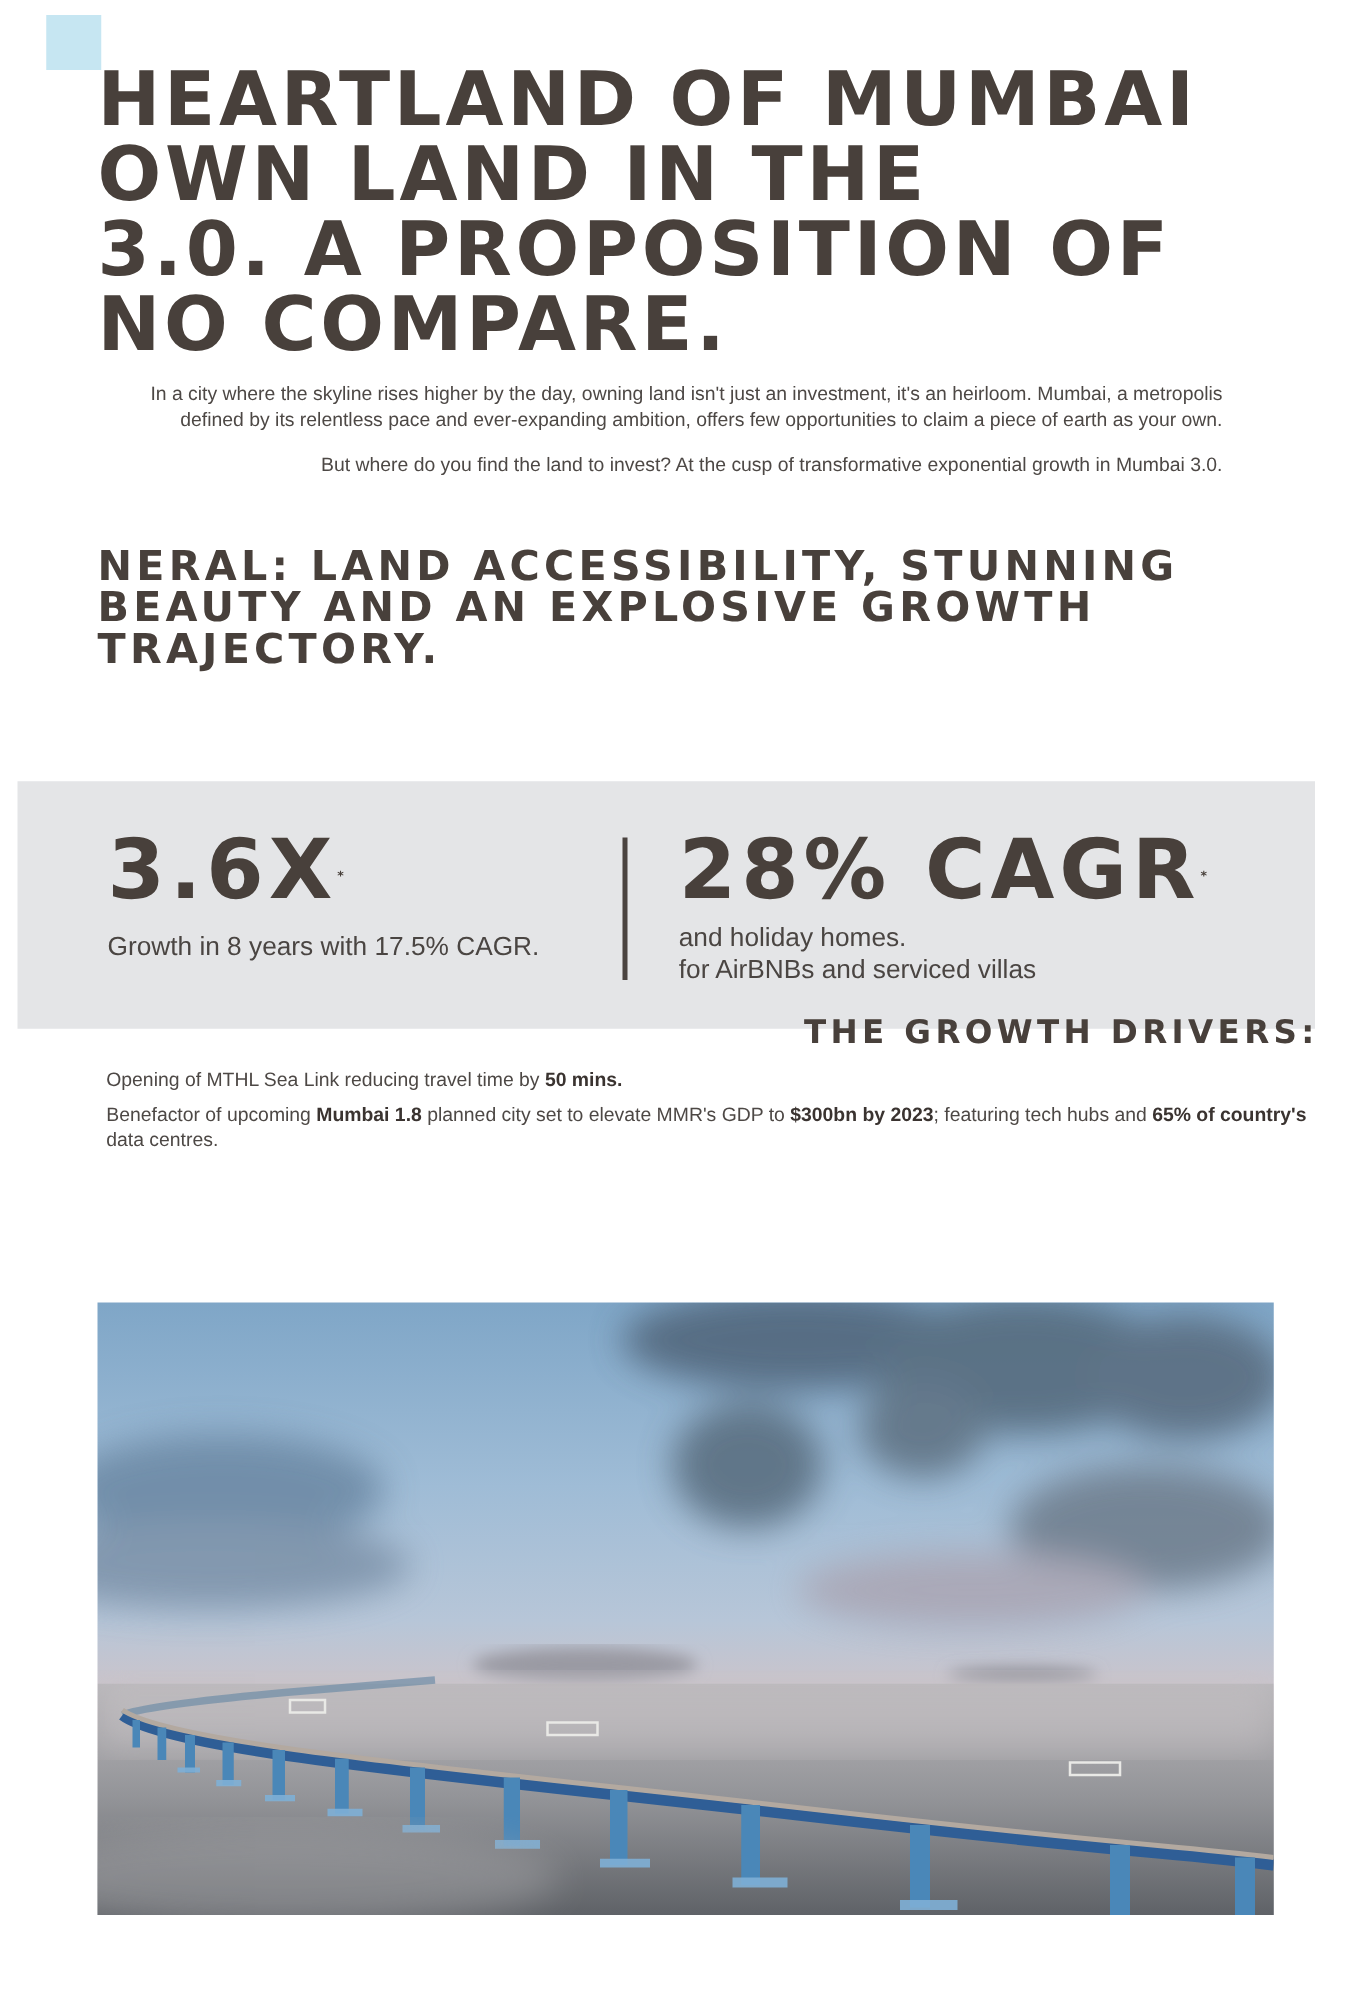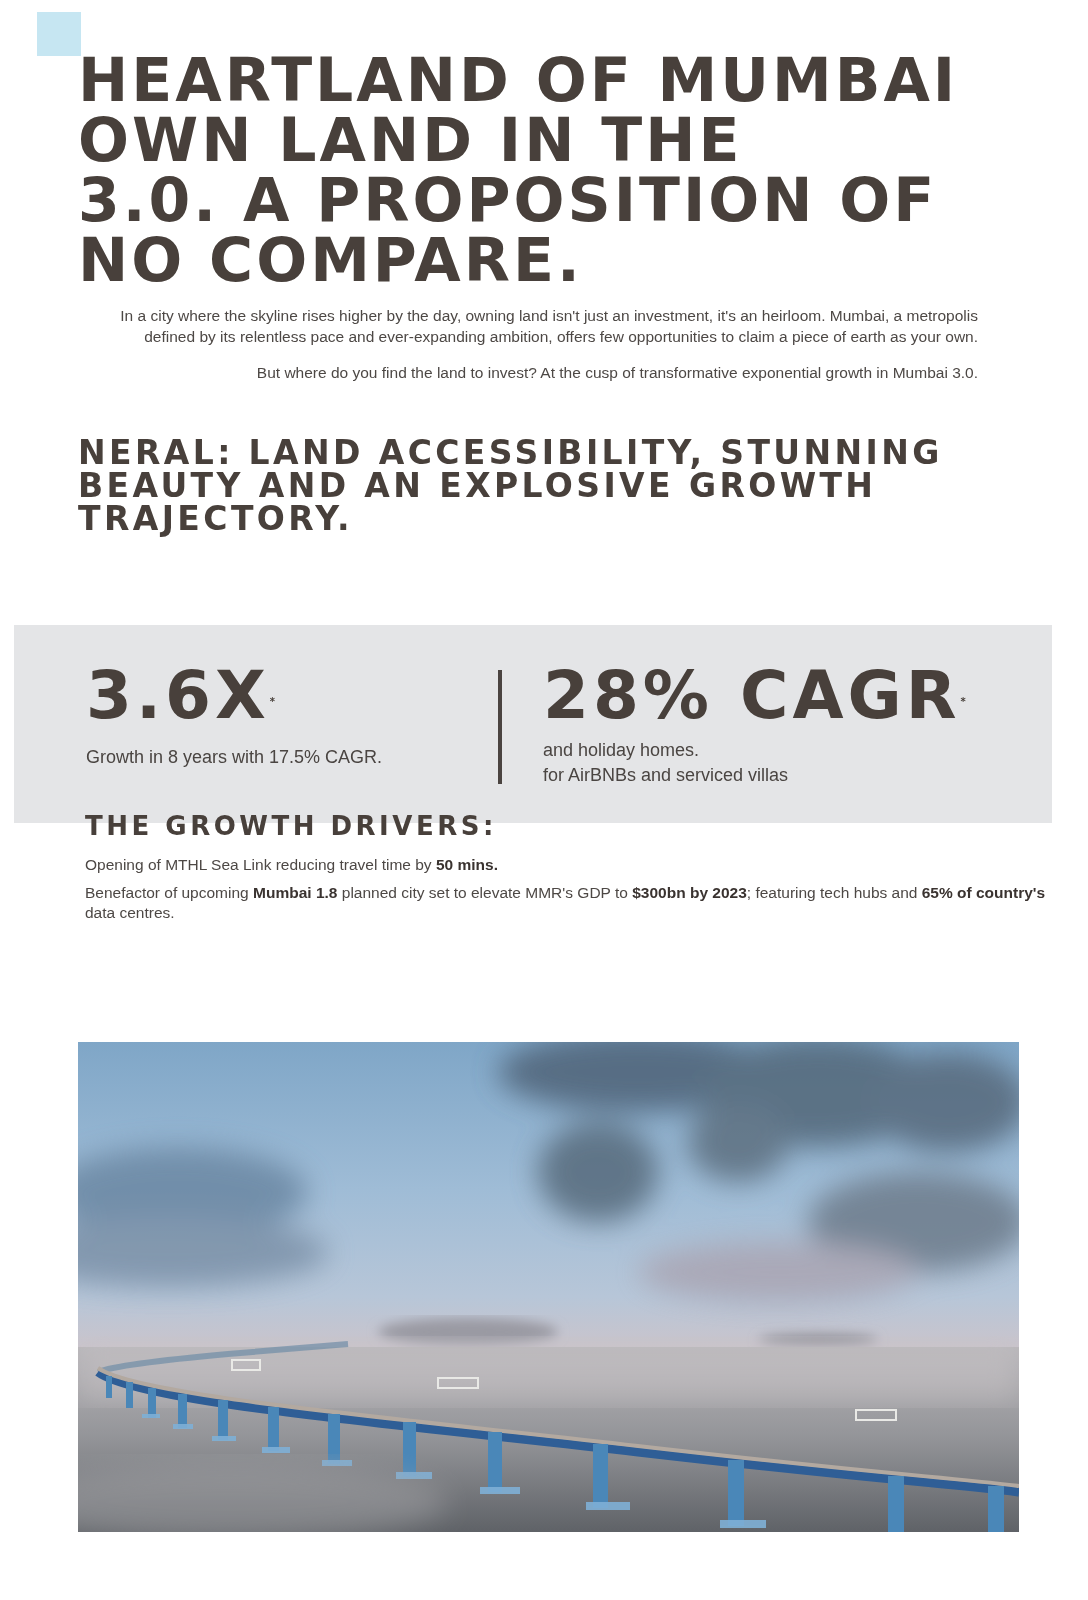--- a/index.html
+++ b/index.html
@@ -29,29 +29,29 @@
   .stats-band { position: absolute; left: 14px; top: 577px; width: 1038px; height: 198px; background: #e4e5e7; margin-top: 48px; }
   .stat { position: absolute; top: 0; }
   .stat-left { left: 72px; }
   .stat-right { left: 529px; }
   .stat-value {
     position: absolute; top: 36px; white-space: nowrap;
     font-family: "DejaVu Sans", sans-serif; font-weight: bold;
     font-size: 66px; line-height: 70px; letter-spacing: 4px; color: #48403b;
   }
   .stat-value sup { font-size: 10px; vertical-align: top; position: relative; top: 6px; letter-spacing: 0; }
-  .stat-caption { position: absolute; white-space: nowrap; font-size: 18px; line-height: 25px; color: #4a4542; }
+  .stat-caption { position: absolute; white-space: nowrap; font-size: 21px; line-height: 25px; color: #4a4542; }
   .stat-left .stat-caption { top: 120px; }
   .stat-right .stat-caption { top: 113px; }
   .divider { position: absolute; left: 484px; top: 45px; width: 4px; height: 114px; background: #4a4340; }
 
   .drivers { position: absolute; left: 85px; top: 810px; width: 970px; }
   .drivers h2 {
     font-family: "DejaVu Sans", sans-serif; font-weight: bold;
-    font-size: 26px; line-height: 32px; letter-spacing: 3.5px; color: #48403b; margin-bottom: 13px;
+    font-size: 26px; line-height: 32px; letter-spacing: 3.5px; color: #48403b; margin-bottom: 13px; text-align: right;
   }
   .drivers ul { list-style: none; }
   .drivers li { font-size: 15.5px; line-height: 20px; color: #4d4845; margin-bottom: 8px; }
   .drivers li b { color: #3a3330; }
 
   .photo {
     position: absolute; left: 78px; top: 1042px; width: 941px; height: 490px; overflow: hidden;
     background: linear-gradient(180deg, #7fa6c7 0%, #9fbcd6 30%, #b7c6d8 52%, #c9c4cc 62%, #c2bcc0 70%, #a8a9ae 80%, #6f7378 100%);
   }
   .photo svg { position: absolute; left: 0; top: 0; }

